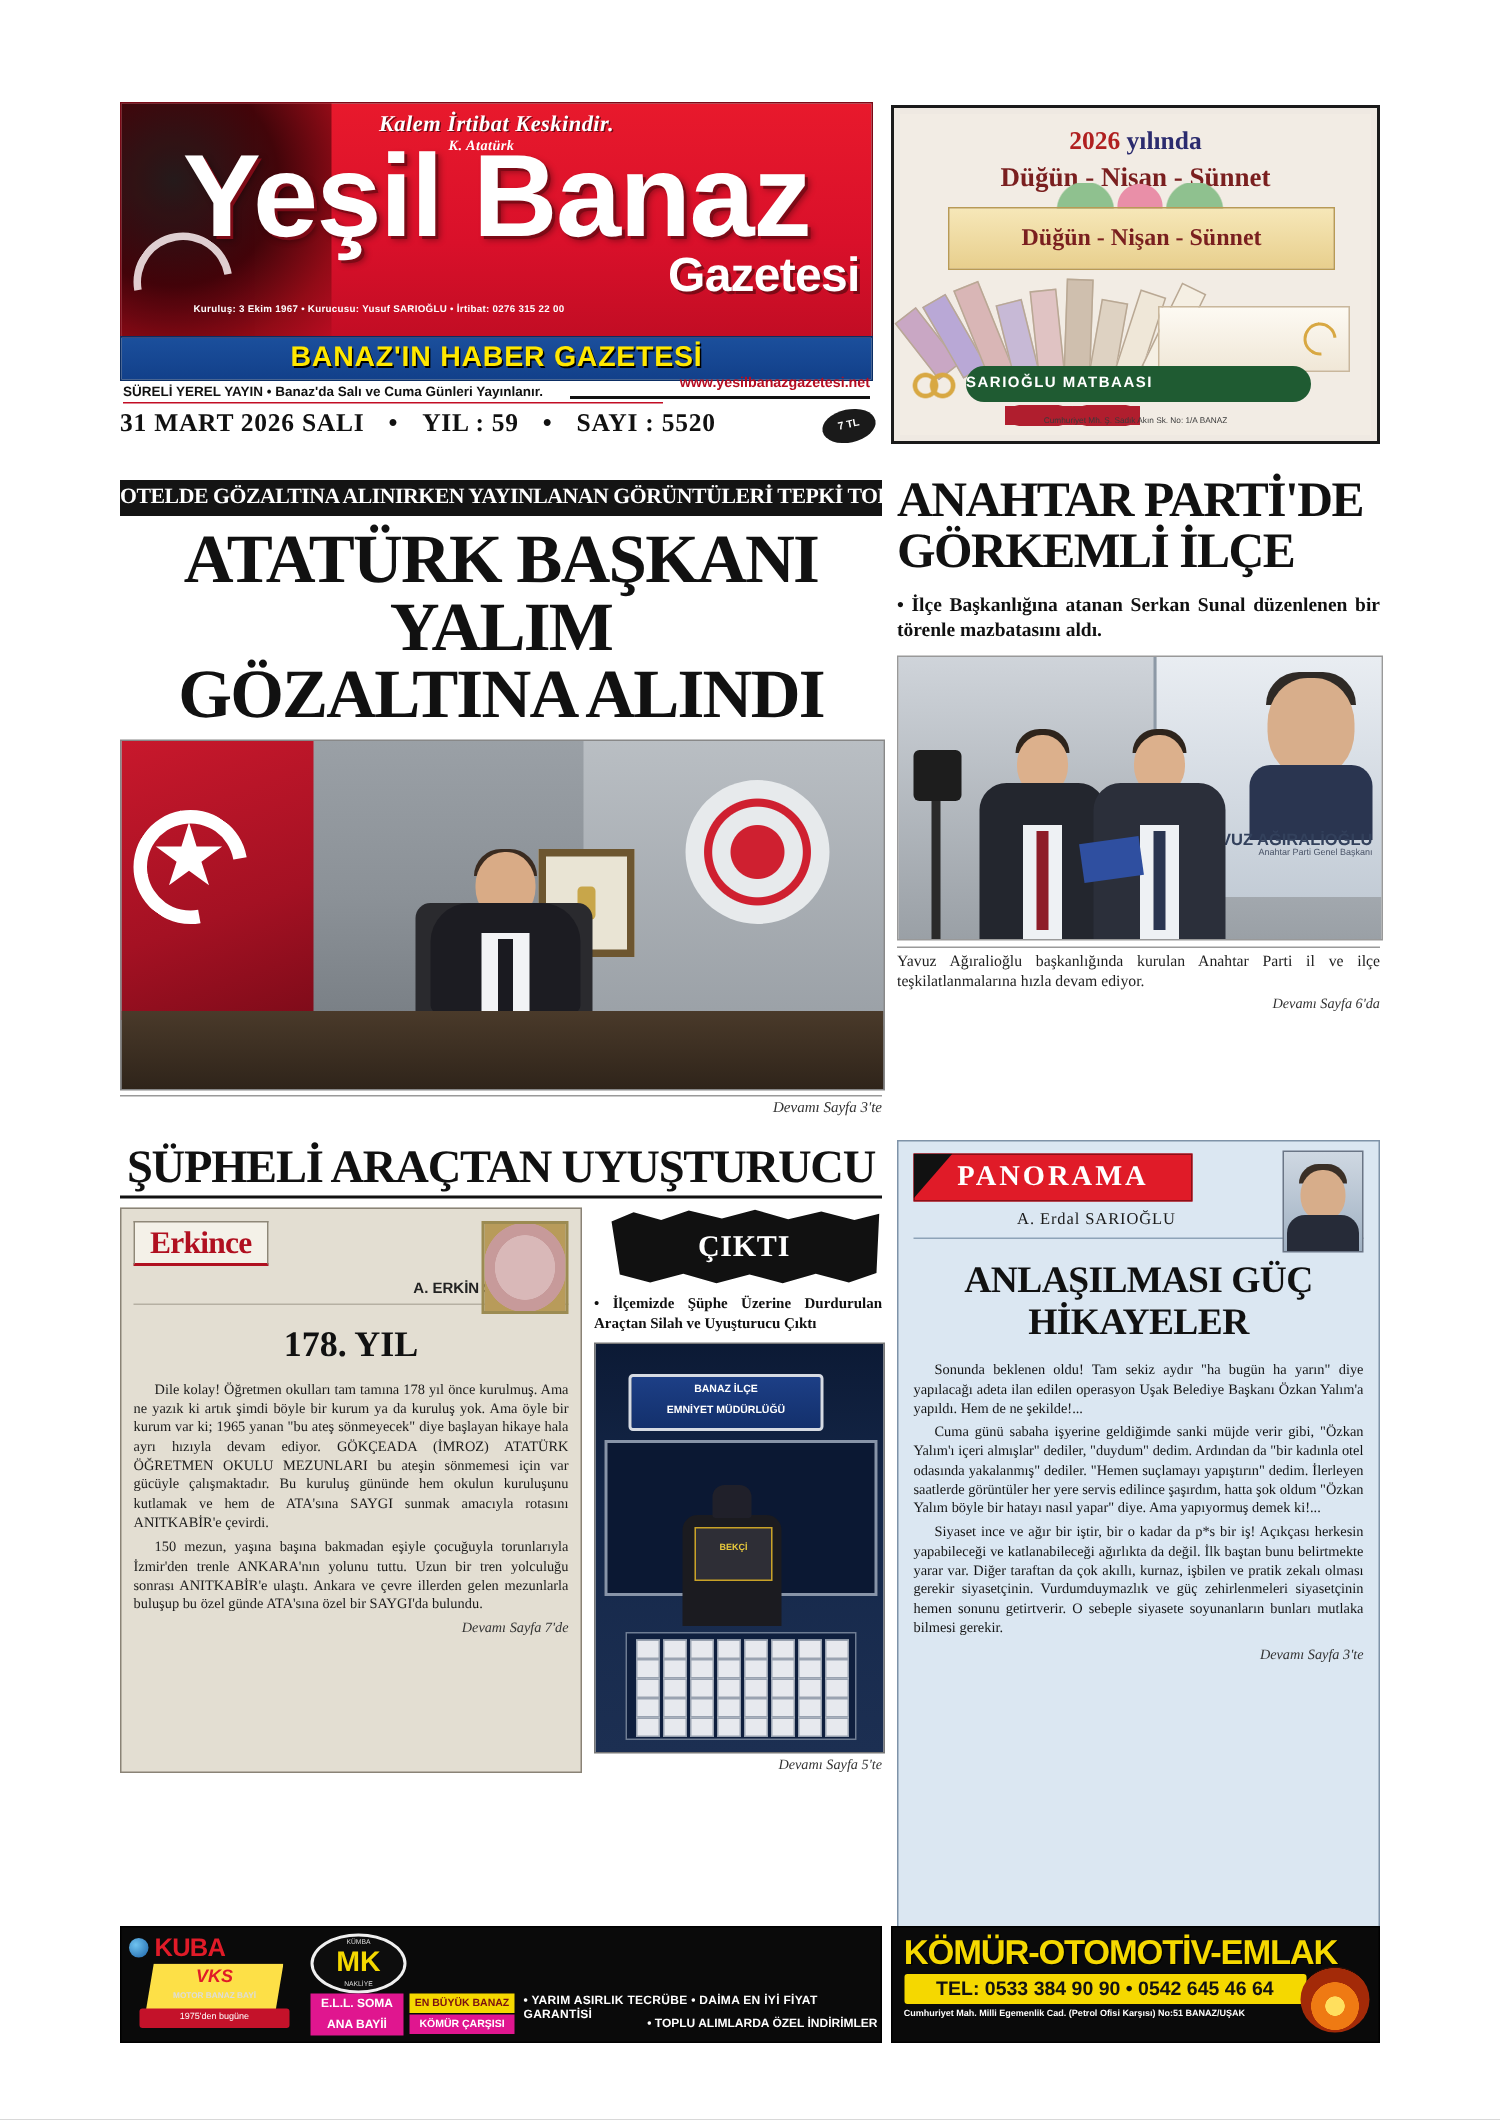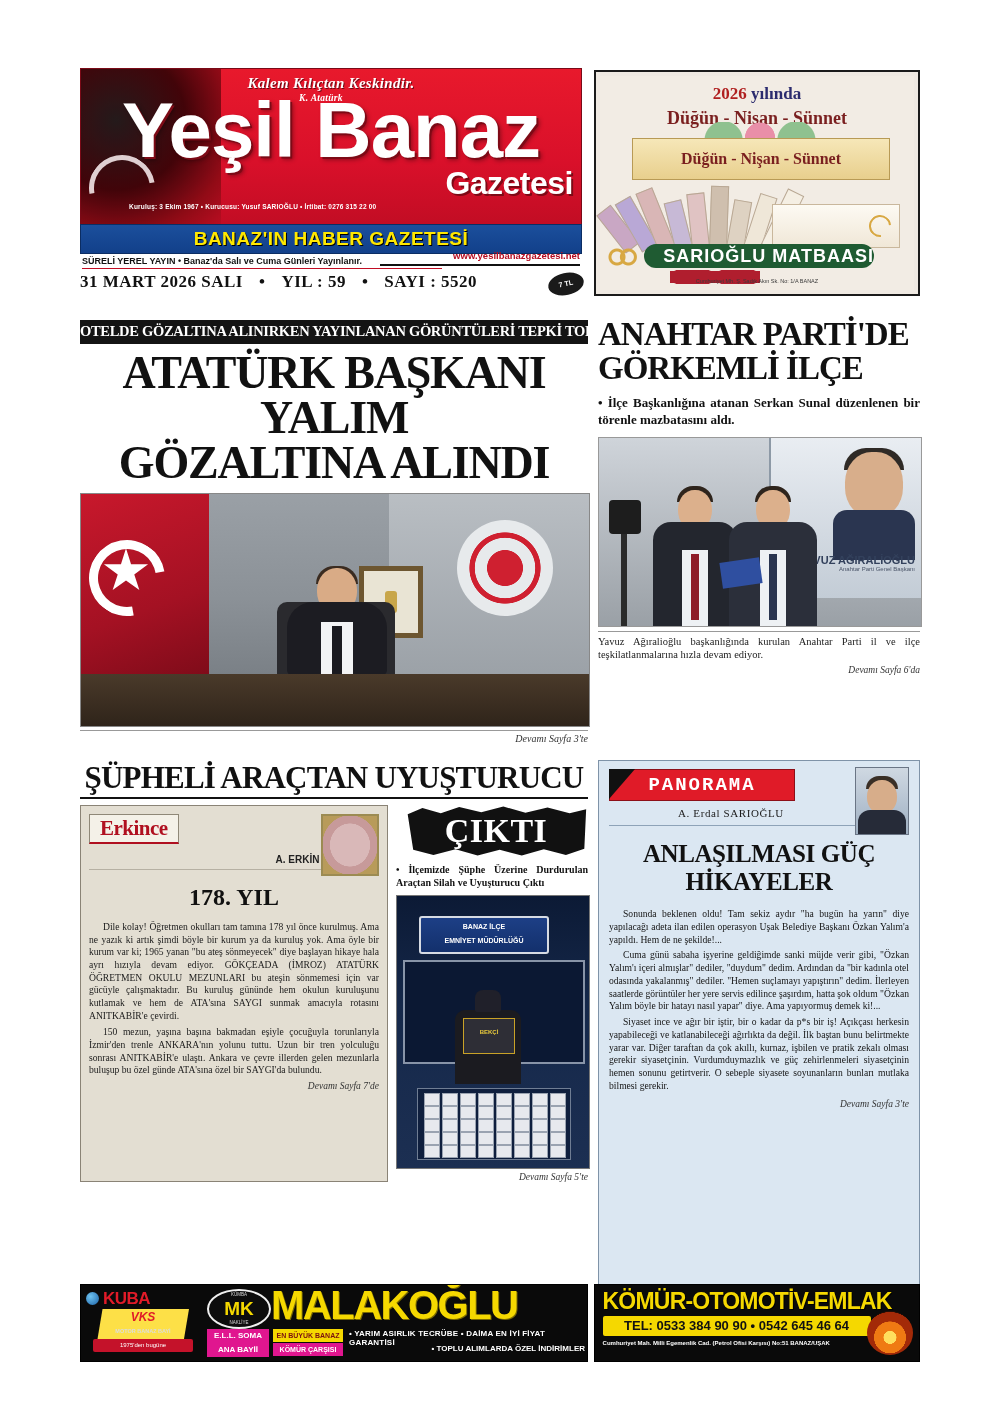--- a/index.html
+++ b/index.html
@@ -122,22 +122,22 @@
   .ta-rings{position:absolute;left:8px;bottom:24px;width:30px;height:18px;
     background:radial-gradient(circle at 30% 50%, transparent 5px, #d8a843 6px, #d8a843 8px, transparent 9px),
                radial-gradient(circle at 68% 50%, transparent 5px, #d8a843 6px, #d8a843 8px, transparent 9px);}
   .ta-bow{position:absolute;left:70px;bottom:2px;width:90px;height:22px;
     background:radial-gradient(ellipse at 25% 50%, #b01e2e 0 45%, transparent 46%),
                radial-gradient(ellipse at 75% 50%, #b01e2e 0 45%, transparent 46%);}
   .ta-brand{
     position:absolute;left:44px;bottom:22px;width:230px;height:24px;
     background:#1f5b32;border-radius:12px;
   }
-  .ta-brand span{display:block;text-align:right;line-height:24px;color:#fff;
-    font-family:"Liberation Sans",sans-serif;font-weight:bold;font-size:18px;letter-spacing:1px;}
+  .ta-brand span{display:block;text-align:left;line-height:24px;color:#fff;
+    font-family:"Liberation Sans",sans-serif;font-weight:bold;font-size:10px;letter-spacing:1px;}
   .ta-addr{position:absolute;left:0;bottom:6px;width:100%;text-align:center;
     font-family:"Liberation Sans",sans-serif;font-size:5.5px;color:#3a3a3a;}
   
   .lead{position:absolute;left:0;top:260px;width:508px;}
   .kicker{
     background:#141414;color:#fff;text-align:center;
     font-family:"Liberation Serif",serif;font-weight:bold;font-size:14.5px;
     letter-spacing:-.3px;padding:3px 0 4px;white-space:nowrap;
   }
   .lead-h{
@@ -257,21 +257,21 @@
   .drug{width:192px;position:relative;}
   .cikti{
     position:relative;width:184px;height:52px;margin:0 0 6px auto;
   }
   .cikti-blob{
     position:absolute;inset:0;background:#111;
     clip-path:polygon(2% 18%,10% 6%,20% 16%,30% 4%,42% 14%,54% 3%,66% 15%,78% 5%,90% 16%,99% 8%,98% 84%,88% 96%,76% 85%,64% 97%,52% 86%,40% 97%,28% 85%,16% 96%,5% 86%);
   }
   .cikti span{
     position:absolute;left:0;top:0;width:100%;line-height:52px;text-align:center;color:#fff;
-    font-family:"Liberation Serif",serif;font-weight:bold;font-size:34px;letter-spacing:.5px;
+    font-family:"Liberation Serif",serif;font-weight:bold;font-size:20px;letter-spacing:.5px;
   }
   .drug-lede{
     font-family:"Liberation Serif",serif;font-weight:bold;font-size:10px;line-height:1.3;
     color:#111;text-align:justify;margin-bottom:6px;
   }
   .drug-photo{
     width:192px;height:272px;position:relative;overflow:hidden;border:1px solid #777;
     background:linear-gradient(180deg,#0c1a35 0%,#15284a 40%,#1c2f52 100%);
   }
   .dp-sign{position:absolute;left:22px;top:20px;width:126px;height:34px;
@@ -295,21 +295,21 @@
   .pano{
     position:absolute;right:0;top:700px;width:322px;height:545px;box-sizing:border-box;
     background:#dbe7f2;border:1px solid #7f93a8;padding:8px 10px;
   }
   .pano-head{position:relative;height:34px;}
   .pano-badge{
     position:absolute;left:0;top:0;width:184px;height:30px;background:#e01b28;
     border:1px solid #8d0f18;
   }
   .pano-badge span{display:block;line-height:30px;text-align:center;color:#fff;
-    font-family:Liberation Mono, monospace;font-weight:bold;font-size:19px;letter-spacing:2px;}
+    font-family:Liberation Serif, serif;font-weight:bold;font-size:19px;letter-spacing:2px;}
   .pano-corner{position:absolute;left:0;top:0;width:26px;height:30px;background:#111;
     clip-path:polygon(0 0,100% 0,0 100%);}
   .pano-photo{
     position:absolute;right:0;top:-2px;width:52px;height:66px;border:1px solid #6a7585;
     background:linear-gradient(180deg,#cfd8e2 0%,#9fb0c2 100%);overflow:hidden;
   }
   .pano-photo .f{position:absolute;left:50%;top:12px;margin-left:-15px;width:30px;height:34px;
     border-radius:48%;background:#d7ad8a;}
   .pano-photo .hr{position:absolute;left:50%;top:8px;margin-left:-16px;width:32px;height:13px;
     border-radius:16px 16px 0 0;background:#3a2f26;}
@@ -383,21 +383,21 @@
 </style>
 </head>
 <body>
 
 <div class="page">
  <div class="sheet">
 
   <div class="masthead">
     <div class="mh-red">
       <div class="mh-flag"></div>
-      <div class="mh-motto">Kalem Kılıçtan Keskindir.</div>
+      <div class="mh-motto">Kalem İrtibat Keskindir.</div>
       <div class="mh-ataturk">K. Atatürk</div>
       <div class="mh-title">Yeşil Banaz</div>
       <div class="mh-gaz">Gazetesi</div>
       <div class="mh-found">Kuruluş: 3 Ekim 1967  •  Kurucusu: Yusuf SARIOĞLU • İrtibat: 0276 315 22 00</div>
     </div>
     <div class="mh-blue">
       <span>BANAZ'IN HABER GAZETESİ</span>
     </div>
     <div class="mh-sub">SÜRELİ YEREL YAYIN • Banaz'da Salı ve Cuma Günleri Yayınlanır.</div>
     <div class="mh-web">www.yesilbanazgazetesi.net</div>
@@ -622,21 +622,20 @@
         <div class="kuba-sub">MOTOR BANAZ BAYİ</div>
         <div class="kuba-since">
               <span>1975'den bugüne</span>
             </div>
       </div>
       <div class="mk">
         <em>KÜMBA</em>
         <span>MK</span>
         <small>NAKLİYE</small>
       </div>
-      <div class="mal">MALAKOĞLU</div>
       <div class="ell">
             <span>E.L.L. SOMA ANA BAYİİ</span>
           </div>
       <div class="bkucuk">
         <span class="a">EN BÜYÜK BANAZ</span>
         <span class="b">KÖMÜR ÇARŞISI</span>
       </div>
       <div class="ad-l1">• YARIM ASIRLIK TECRÜBE  •  DAİMA EN İYİ FİYAT GARANTİSİ</div>
       <div class="ad-l2">• TOPLU ALIMLARDA ÖZEL İNDİRİMLER</div>
     </div>

